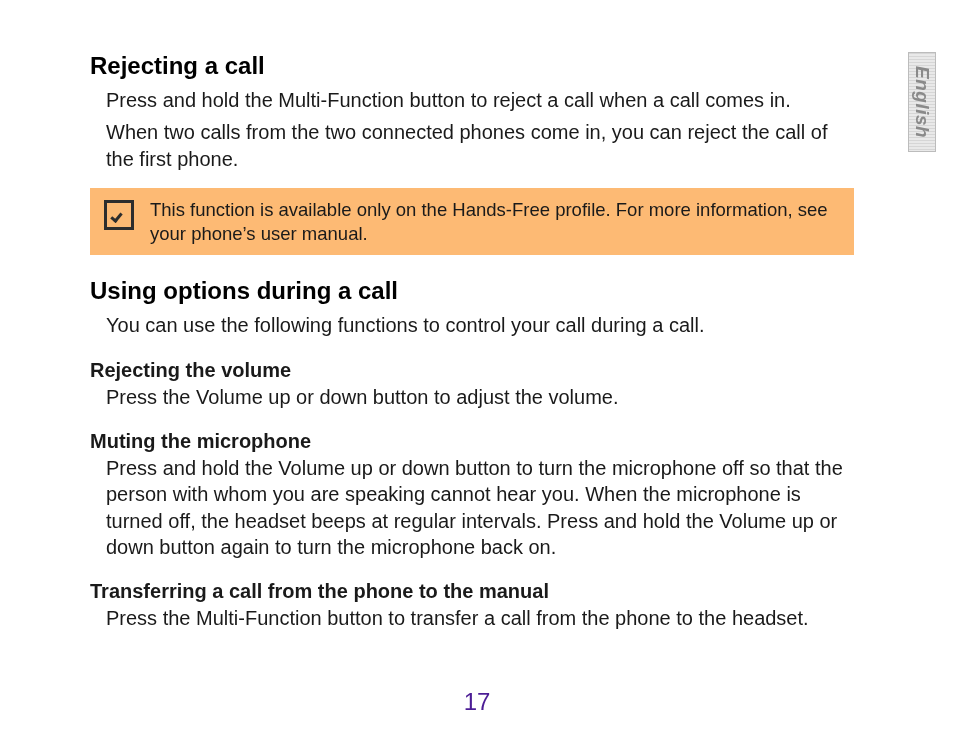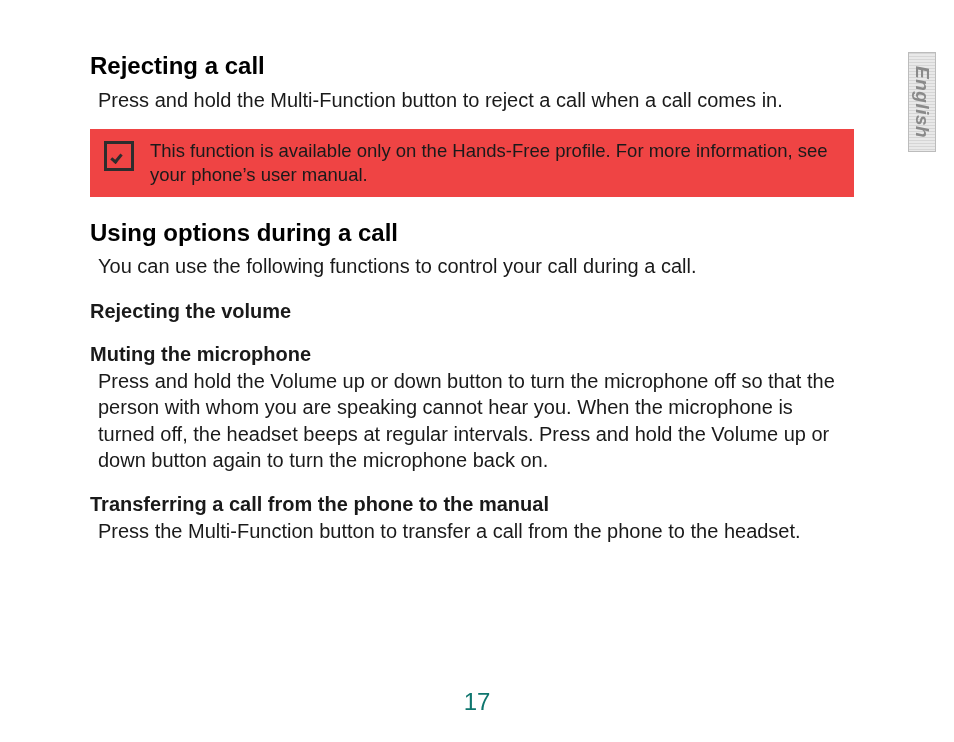--- a/index.html
+++ b/index.html
@@ -51,37 +51,37 @@
     margin: 0 0 6px 0;
     font-size: 24px;
     font-weight: 700;
     color: #000000;
     line-height: 1.2;
   }
   h2.section.second {
     margin-top: 22px;
   }
   p.body {
-    margin: 0 0 12px 8px;
+    margin: 0 0 12px 16px;
     font-size: 20px;
     line-height: 1.32;
     color: #1a1a1a;
   }
   p.body.tight {
     margin-bottom: 6px;
   }
   .sub-heading {
     font-size: 20px;
     font-weight: 700;
     color: #1a1a1a;
     margin: 20px 0 2px 0;
   }
   .note-box {
     margin: 16px 0 18px 0;
-    background: #ef4444;
+    background: #fdba74;
     display: flex;
     align-items: flex-start;
     padding: 10px 20px 10px 14px;
     box-sizing: border-box;
   }
   .note-icon {
     flex: 0 0 auto;
     width: 30px;
     height: 30px;
     border: 3px solid #2d2d2d;
@@ -106,44 +106,46 @@
     line-height: 1.28;
     color: #1a1a1a;
   }
   .page-number {
     position: absolute;
     bottom: 26px;
     left: 0;
     width: 100%;
     text-align: center;
     font-size: 24px;
-    color: #0f766e;
+    color: #4c1d95;
   }
 </style>
 </head>
 <body>
 
 <div class="page">
 
   <div class="lang-tab">
     <span>English</span>
   </div>
 
   <h2 class="section">Rejecting a call</h2>
   <p class="body tight">Press and hold the Multi-Function button to reject a call when a call comes in.</p>
+  <p class="body">When two calls from the two connected phones come in, you can reject the call of the first phone.</p>
 
   <div class="note-box">
     <div class="note-icon"></div>
     <div class="note-text">This function is available only on the Hands-Free profile. For more information, see your phone’s user manual.</div>
   </div>
 
   <h2 class="section second">Using options during a call</h2>
   <p class="body">You can use the following functions to control your call during a call.</p>
 
   <div class="sub-heading">Rejecting the volume</div>
+  <p class="body">Press the Volume up or down button to adjust the volume.</p>
 
   <div class="sub-heading">Muting the microphone</div>
   <p class="body">Press and hold the Volume up or down button to turn the microphone off so that the person with whom you are speaking cannot hear you. When the microphone is turned off, the headset beeps at regular intervals. Press and hold the Volume up or down button again to turn the microphone back on.</p>
 
   <div class="sub-heading">Transferring a call from the phone to the manual</div>
   <p class="body">Press the Multi-Function button to transfer a call from the phone to the headset.</p>
 
   <div class="page-number">17</div>
 </div>
 

